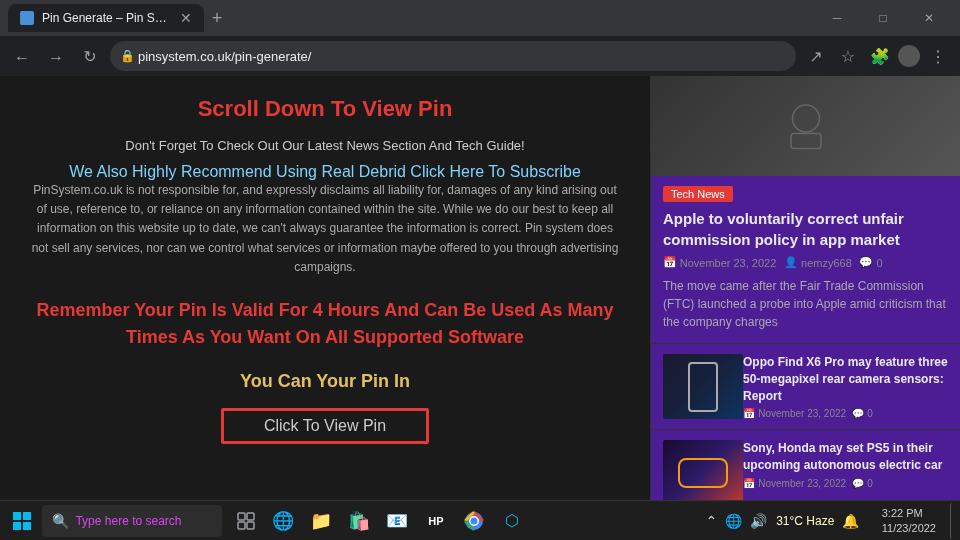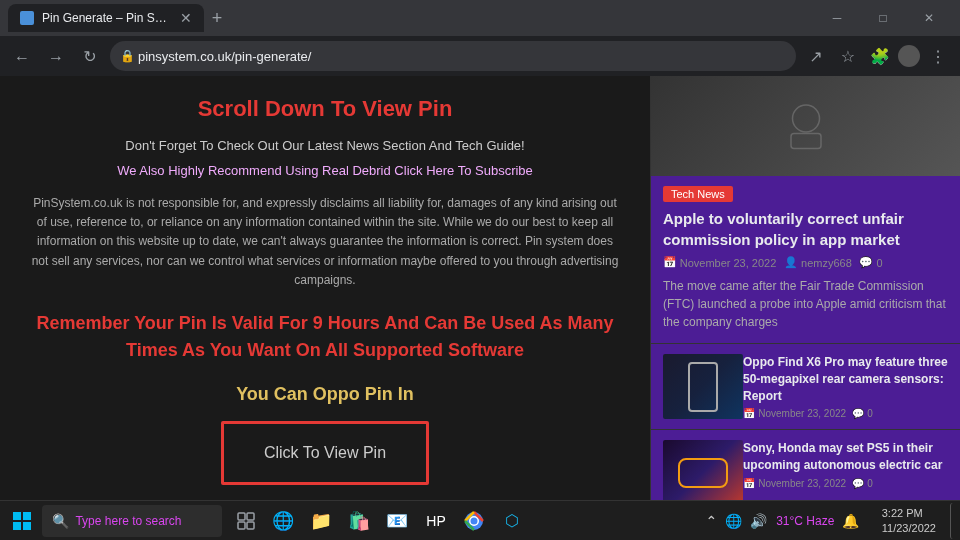--- a/index.html
+++ b/index.html
@@ -22,26 +22,26 @@
     .toolbar-icons { display: flex; gap: 4px; align-items: center; }
     .toolbar-icon { color: #9aa0a6; font-size: 16px; cursor: pointer; width: 28px; height: 28px; display: flex; align-items: center; justify-content: center; border-radius: 50%; }
 
     
     .main-area { display: flex; flex: 1; overflow: hidden; justify-content: flex-end; }
 
     
     .left-content { flex: 1; background: #1a1a1a; overflow-y: auto; padding: 20px 30px; color: #ccc; }
     .scroll-title { color: #e53935; font-size: 22px; font-weight: bold; text-align: center; margin-bottom: 16px; }
     .info-text { color: #ccc; font-size: 13px; text-align: center; margin-bottom: 10px; }
-    .recommend-link { color: #f0abfc; font-size: 13px; text-align: center; margin-bottom: 16px; display: block; cursor: pointer; }
+    .recommend-link { color: #7dd3fc; font-size: 16px; text-align: center; display: block; cursor: pointer; }
     .disclaimer { color: #aaa; font-size: 12px; text-align: center; line-height: 1.6; margin-bottom: 20px; }
     .pin-notice { color: #e53935; font-size: 18px; font-weight: bold; text-align: center; line-height: 1.5; margin-bottom: 20px; }
     .view-pin-label { color: #e0c060; font-size: 18px; font-weight: bold; text-align: center; margin-bottom: 16px; }
     .view-pin-btn-wrapper { display: flex; justify-content: center; }
-    .view-pin-btn { background: #1a1a1a; border: 3px solid #e53935; color: #ccc; font-size: 16px; padding: 20px 40px; cursor: pointer; border-radius: 2px; }
+    .view-pin-btn { background: #1a1a1a; border: 3px solid #e53935; color: #ccc; font-size: 16px; padding: 6px 40px; cursor: pointer; border-radius: 2px; }
 
     
     .right-sidebar { width: 310px; background: #4c1d95; overflow-y: auto; border-left: 1px solid #333; }
     .sidebar-top-img { width: 100%; height: 100px; background: linear-gradient(135deg, #333, #555); display: flex; align-items: center; justify-content: center; overflow: hidden; }
     .sidebar-top-img svg { width: 60px; height: 60px; opacity: 0.5; }
 
     .news-badge { display: inline-block; background: #e53935; color: white; font-size: 11px; padding: 2px 8px; margin: 10px 12px 6px; border-radius: 2px; }
     .news-title { color: #e8eaed; font-size: 15px; font-weight: bold; padding: 0 12px; line-height: 1.4; margin-bottom: 6px; cursor: pointer; }
     .news-meta { color: #888; font-size: 11px; padding: 0 12px; display: flex; gap: 8px; align-items: center; margin-bottom: 8px; }
     .news-meta span { display: flex; align-items: center; gap: 3px; }
@@ -112,22 +112,22 @@
   </div>
 </div>
 
 <div class="main-area">
 
   <div class="left-content">
     <div class="scroll-title">Scroll Down To View Pin</div>
     <div class="info-text">Don't Forget To Check Out Our Latest News Section And Tech Guide!</div>
     <a class="recommend-link">We Also Highly Recommend Using Real Debrid Click Here To Subscribe</a>
     <div class="disclaimer">PinSystem.co.uk is not responsible for, and expressly disclaims all liability for, damages of any kind arising out of use, reference to, or reliance on any information contained within the site. While we do our best to keep all information on this website up to date, we can't always guarantee the information is correct. Pin system does not sell any services, nor can we control what services or information maybe offered to you through advertising campaigns.</div>
-    <div class="pin-notice">Remember Your Pin Is Valid For 9 Hours And Can Be Used As Many Times As You Want On All Supported Software</div>
-    <div class="view-pin-label">You Can Oppo Pin In</div>
+    <div class="pin-notice">Remember Your Pin Is Valid For 4 Hours And Can Be Used As Many Times As You Want On All Supported Software</div>
+    <div class="view-pin-label">You Can Your Pin In</div>
     <div class="view-pin-btn-wrapper">
       <button class="view-pin-btn">Click To View Pin</button>
     </div>
   </div>
 
   <div class="right-sidebar">
 
     <div class="sidebar-top-img">
       <svg viewBox="0 0 80 80" fill="none" xmlns="http://www.w3.org/2000/svg">
         <circle cx="40" cy="30" r="18" stroke="#888" stroke-width="2"></circle>
@@ -204,40 +204,40 @@
         <rect x="1" y="1" width="7" height="7" rx="1" stroke="#9aa0a6" stroke-width="1.5"></rect>
         <rect x="10" y="1" width="7" height="7" rx="1" stroke="#9aa0a6" stroke-width="1.5"></rect>
         <rect x="1" y="10" width="7" height="7" rx="1" stroke="#9aa0a6" stroke-width="1.5"></rect>
         <rect x="10" y="10" width="7" height="7" rx="1" stroke="#9aa0a6" stroke-width="1.5"></rect>
       </svg>
     </div>
     <div class="taskbar-icon" style="color:#2196F3;">🌐</div>
     <div class="taskbar-icon" style="color:#f5c542;">📁</div>
     <div class="taskbar-icon">🛍️</div>
     <div class="taskbar-icon">📧</div>
-    <div class="taskbar-icon" style="color:#0096d6; font-size:14px; font-weight:normal; color:white;">HP</div>
+    <div class="taskbar-icon" style="color:#0096d6; font-size:11px; font-weight:bold; color:white;">HP</div>
     <div class="taskbar-icon">
       <svg width="20" height="20" viewBox="0 0 20 20">
         <circle cx="10" cy="10" r="9" fill="#4285F4"></circle>
         <circle cx="10" cy="10" r="5" fill="white"></circle>
         <circle cx="10" cy="10" r="3.5" fill="#4285F4"></circle>
         <path d="M10 1 L19 10" stroke="#EA4335" stroke-width="2.5"></path>
         <path d="M10 1 L1 10" stroke="#FBBC05" stroke-width="2.5"></path>
         <path d="M1 10 L10 19" stroke="#34A853" stroke-width="2.5"></path>
       </svg>
     </div>
     <div class="taskbar-icon" style="color:#17b2e7; font-size:16px;">⬡</div>
   </div>
 
   <div class="taskbar-right">
     <div class="system-tray">
       <span class="tray-icon">⌃</span>
       <span class="tray-icon">🌐</span>
       <span class="tray-icon">🔊</span>
-      <span style="color:#d946ef; font-size:12px;">31°C Haze</span>
+      <span style="color:#fef9c3; font-size:12px;">31°C Haze</span>
       <span class="tray-icon">🔔</span>
     </div>
     <div class="clock">
       <div>3:22 PM</div>
       <div>11/23/2022</div>
     </div>
     <div class="taskbar-icon" style="width:6px; height:36px; border-left:1px solid #555;"></div>
   </div>
 </div>
 

